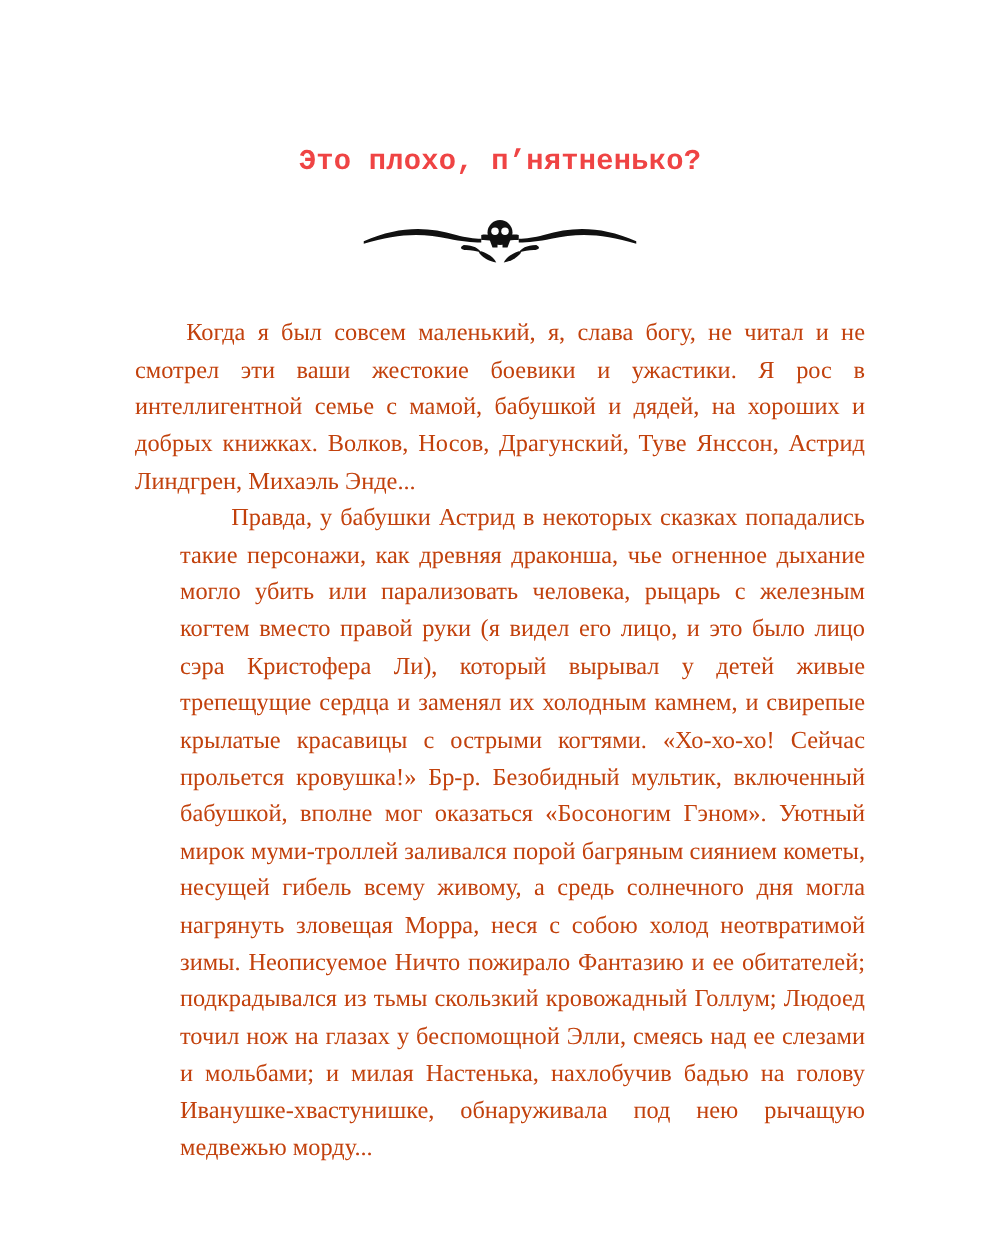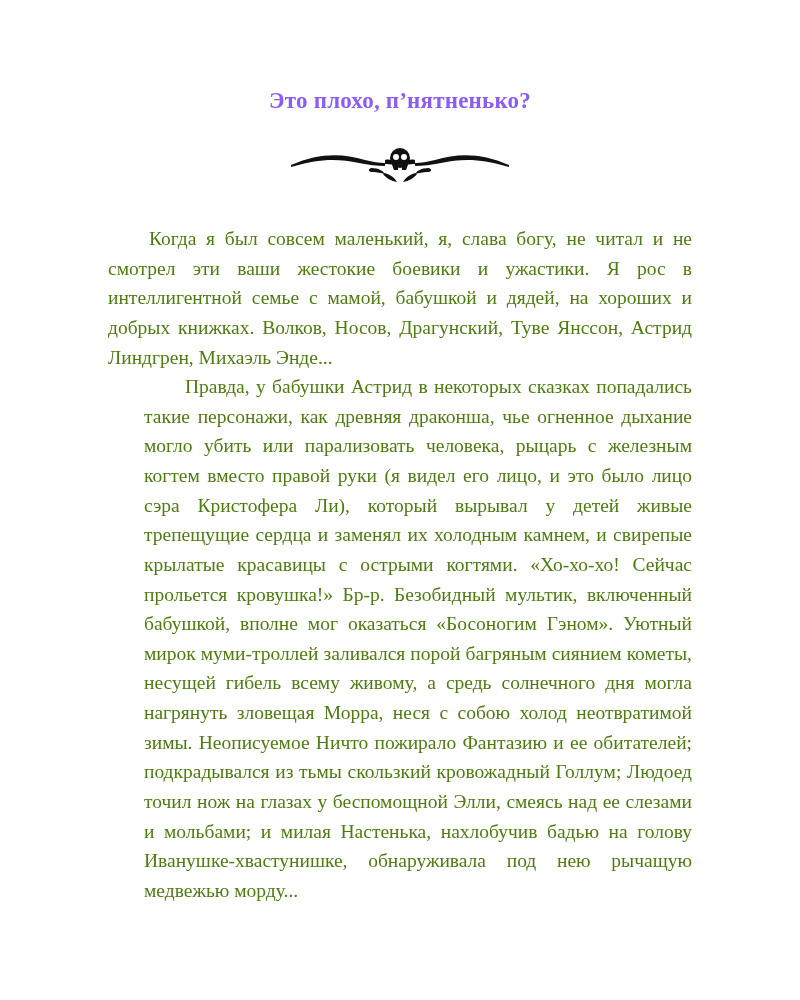--- a/index.html
+++ b/index.html
@@ -21,45 +21,45 @@
     box-sizing: border-box;
     padding: 0;
   }
   .content {
     position: absolute;
     left: 108px;
     top: 0;
     width: 584px;
   }
   .chapter-title {
-    margin-top: 88px;
+    margin-top: 116px;
     text-align: center;
-    font-family: Liberation Serif, serif;
+    font-family: Liberation Mono, monospace;
     font-weight: bold;
     font-size: 23px;
     letter-spacing: 0.2px;
-    color: #8b5cf6;
+    color: #ef4444;
   }
   .ornament {
     margin-top: 26px;
     height: 46px;
     display: flex;
     align-items: center;
     justify-content: center;
   }
   .ornament svg {
     display: block;
   }
   .body-text {
     margin-top: 38px;
     font-size: 19.5px;
     line-height: 1.52;
     text-align: justify;
     text-justify: inter-word;
-    color: #4d7c0f;
+    color: #c2410c;
   }
   .body-text p {
     margin: 0;
     text-indent: 2.1em;
   }
   .body-text p + p {
     margin-top: 0;
     margin-left: 36px;
   }
 </style>

